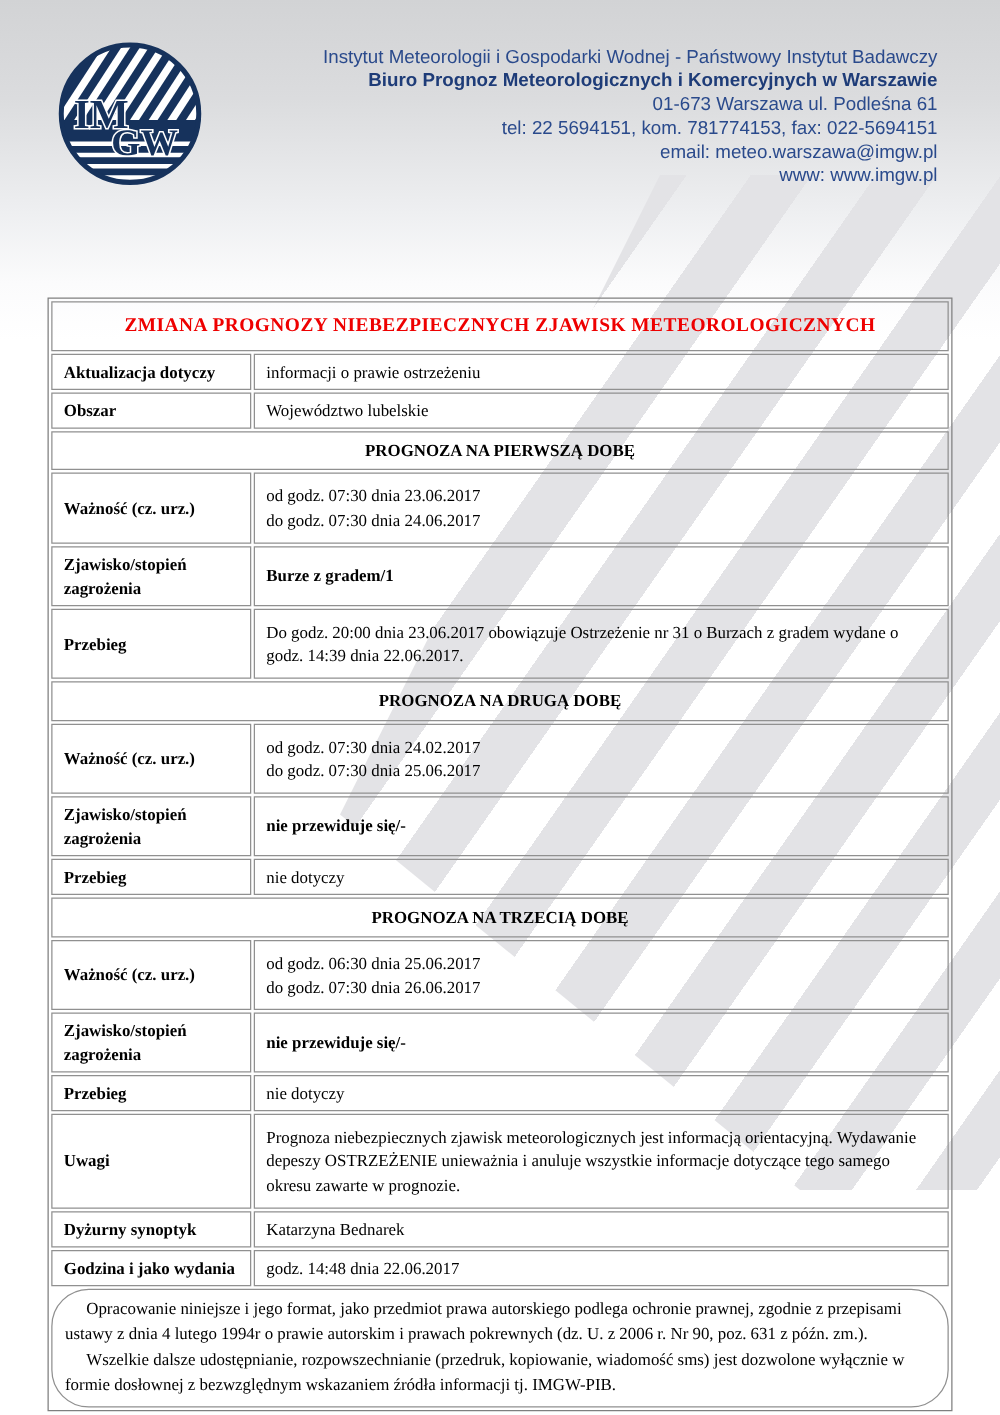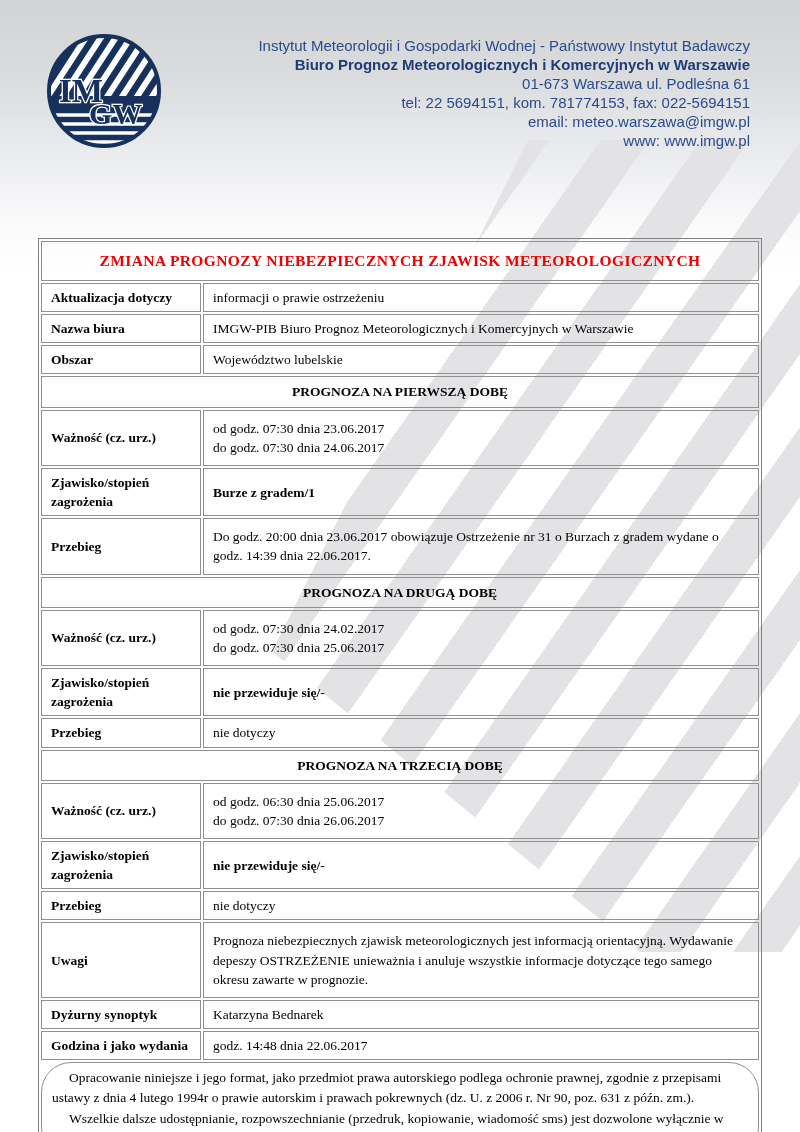--- a/index.html
+++ b/index.html
@@ -104,24 +104,20 @@
     <tbody>
         <tr>
       <td colspan="2" class="title-cell">ZMIANA PROGNOZY NIEBEZPIECZNYCH ZJAWISK METEOROLOGICZNYCH</td>
     </tr>
 
     <tr>
       <td class="lbl h29">Aktualizacja dotyczy</td>
       <td class="val">informacji o prawie ostrzeżeniu</td>
     </tr>
     <tr>
-      <td class="lbl h29">Nazwa biura</td>
-      <td class="val">IMGW-PIB Biuro Prognoz Meteorologicznych i Komercyjnych w Warszawie</td>
-    </tr>
-    <tr>
       <td class="lbl h29">Obszar</td>
       <td class="val">Województwo lubelskie</td>
     </tr>
 
     <tr>
       <td colspan="2" class="section">PROGNOZA NA PIERWSZĄ DOBĘ</td>
     </tr>
     <tr>
       <td class="lbl">Ważność (cz. urz.)</td>
       <td class="val tall">

